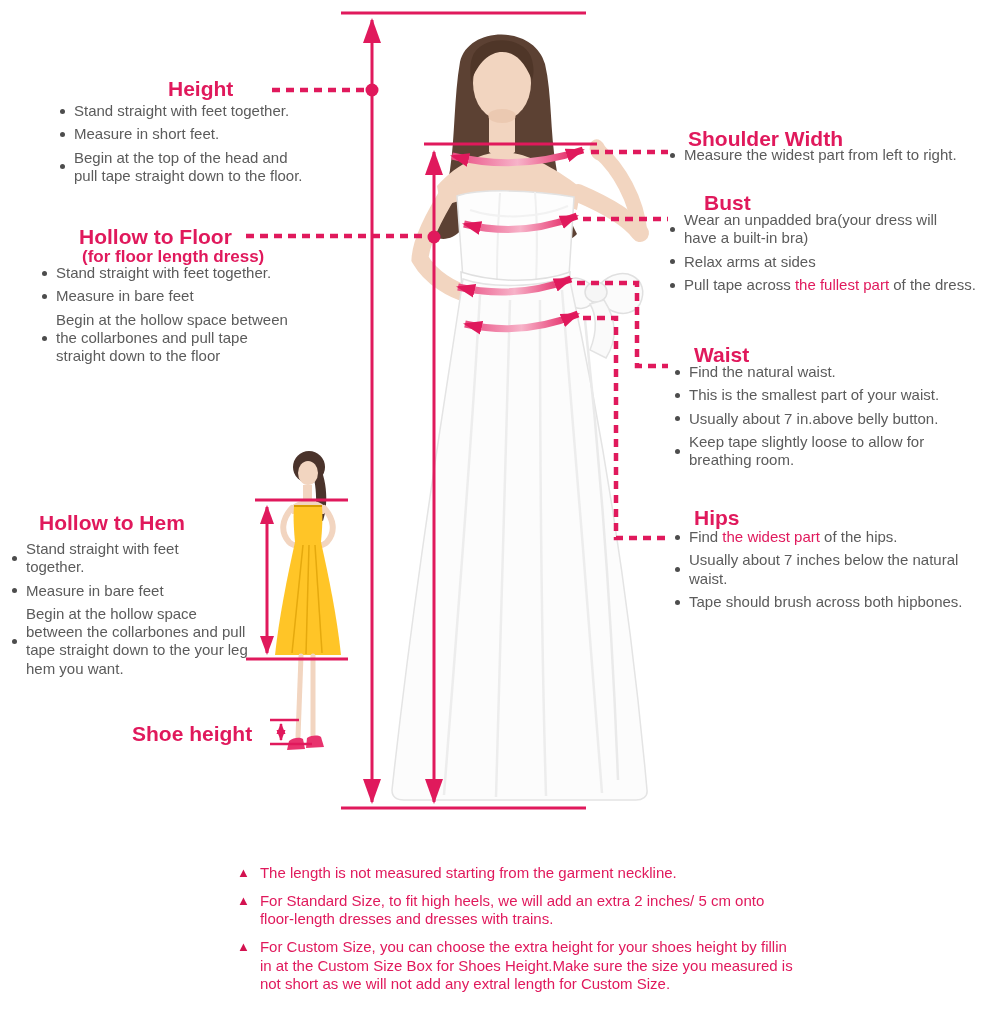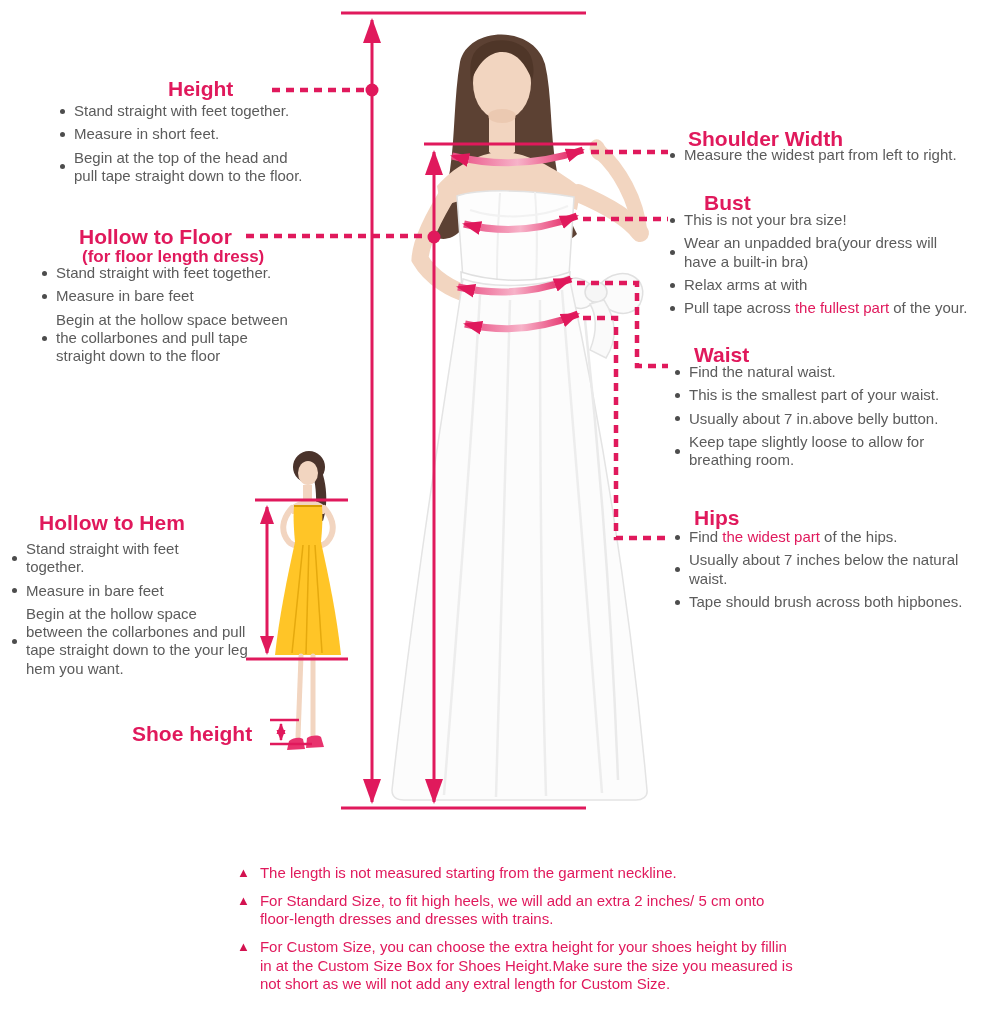--- a/index.html
+++ b/index.html
@@ -202,31 +202,28 @@
         <li>
           <div class="txt"><span>Measure the widest part from left to right.</span></div>
         </li>
       </ul>
   </section>
 
   <section>
     <h2 class="sec-title" style="left:704px;top:192px;">Bust</h2>
     <ul class="blist dotlist" style="left:670px;top:211px;width:330px;">
         <li>
-          <div class="txt"><span>This is not your bra size!</span></div>
-        </li>
-        <li>
           <div class="txt"><span>Wear an unpadded bra(your dress will
 have a built-in bra)</span></div>
         </li>
         <li>
-          <div class="txt"><span>Relax arms at with</span></div>
-        </li>
-        <li>
-          <div class="txt"><span>Pull tape across </span><span class="accent">the fullest part</span><span> of the your.</span></div>
+          <div class="txt"><span>Relax arms at sides</span></div>
+        </li>
+        <li>
+          <div class="txt"><span>Pull tape across </span><span class="accent">the fullest part</span><span> of the dress.</span></div>
         </li>
       </ul>
   </section>
 
   <section>
     <h2 class="sec-title" style="left:694px;top:344px;">Waist</h2>
     <ul class="blist dotlist" style="left:675px;top:363px;width:320px;">
         <li>
           <div class="txt"><span>Find the natural waist.</span></div>
         </li>

